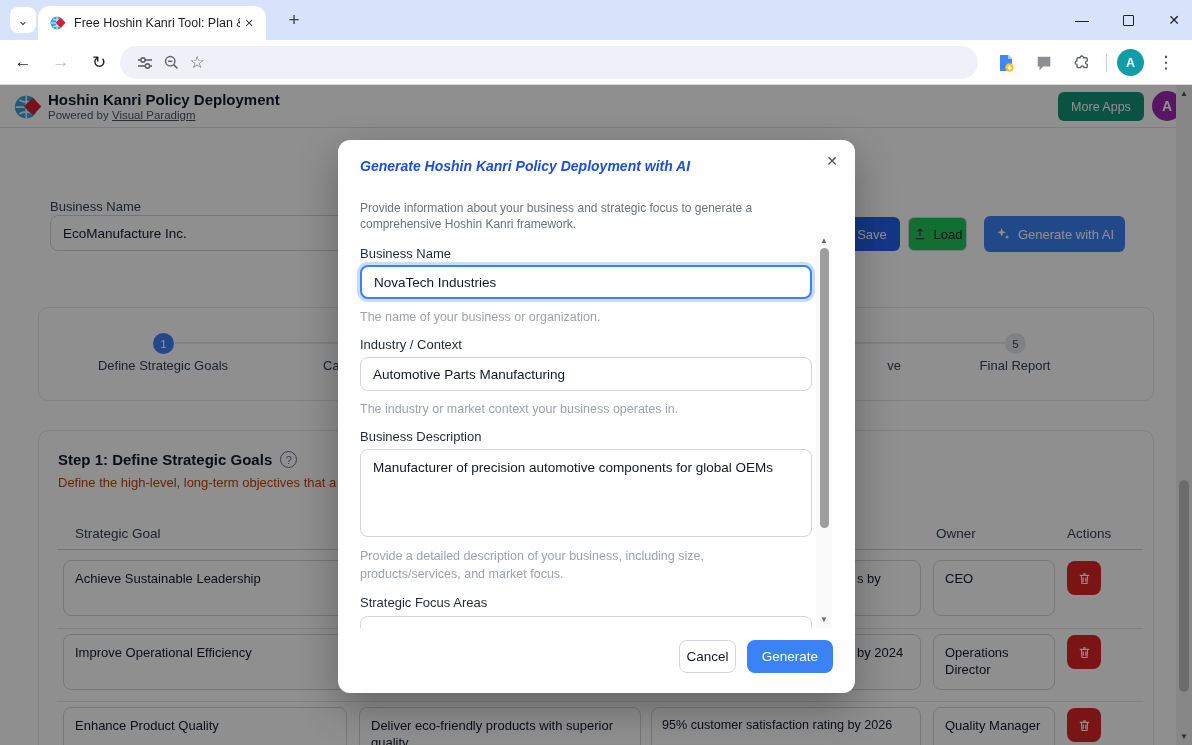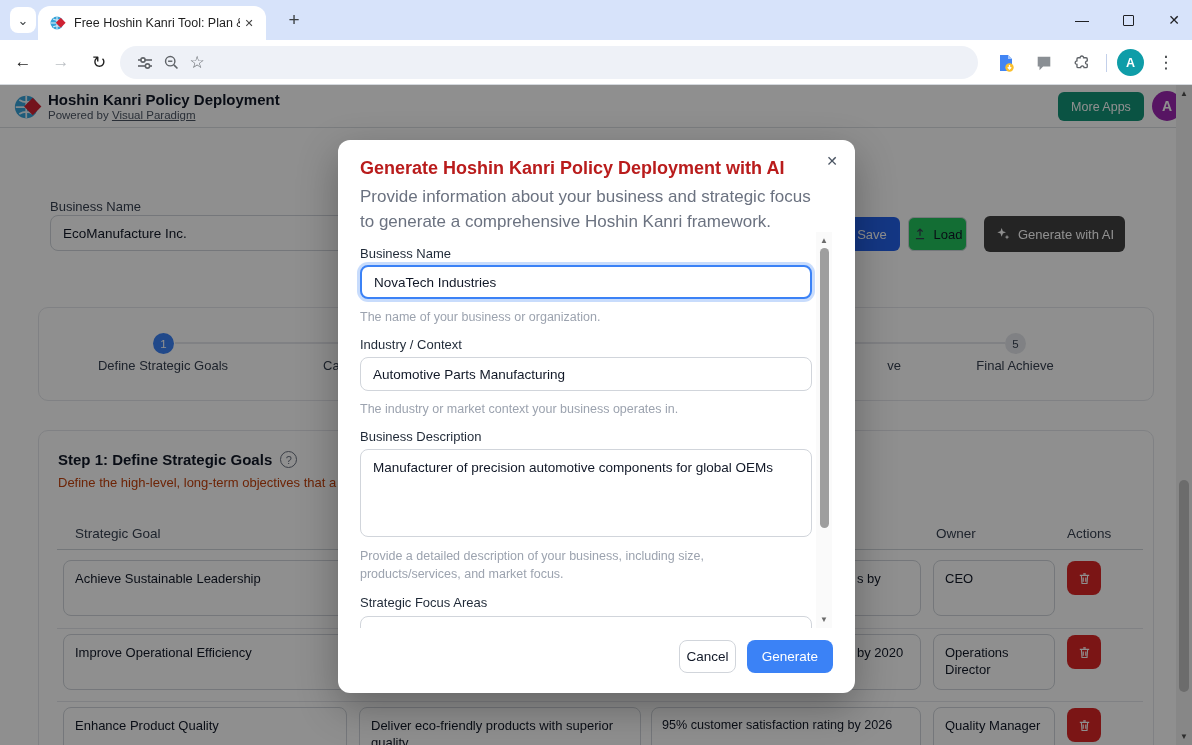--- a/index.html
+++ b/index.html
@@ -49,21 +49,21 @@
   .hdr-avatar { position:absolute; left:1152px; top:6px; width:30px; height:30px; border-radius:50%; background:#9c27b0;
     color:#fff; font-weight:bold; font-size:14px; display:flex; align-items:center; justify-content:center; }
 
   .lbl { font-size:13px; color:#374151; }
   .bn-label { position:absolute; left:50px; top:114px; }
   .bn-input { position:absolute; left:50px; top:130px; width:780px; height:36px; border:1px solid #d1d5db; border-radius:8px;
     padding:0 12px; font-size:13.5px; color:#111827; font-family:inherit; }
   .btn { border-radius:6px; font-size:13px; font-family:inherit; display:flex; align-items:center; justify-content:center; gap:7px; border:none; }
   .save-btn { position:absolute; left:844px; top:132px; width:56px; height:34px; background:#2563eb; color:#fff; }
   .load-btn { position:absolute; left:908px; top:132px; width:59px; height:34px; background:#22c55e; border:1px solid #d1d5db; color:#111827; }
-  .genai-btn { position:absolute; left:984px; top:131px; width:141px; height:36px; background:#404040; color:#fff; }
+  .genai-btn { position:absolute; left:984px; top:131px; width:141px; height:36px; background:#3b82f6; color:#fff; }
 
   .card { position:absolute; background:#fff; border:1px solid #e5e7eb; border-radius:10px; }
   .stepper-card { left:38px; top:222px; width:1116px; height:94px; }
   .step-line { position:absolute; left:136px; top:34px; width:830px; height:2px; background:#e5e7eb; }
   .step-circle { position:absolute; width:21px; height:21px; border-radius:50%; display:flex; align-items:center;
     justify-content:center; font-size:11.5px; }
   .step-circle.active { background:#3b82f6; color:#fff; }
   .step-circle.idle { background:#e5e7eb; color:#374151; }
   .step-label { position:absolute; width:200px; text-align:center; font-size:13px; color:#374151; }
 
@@ -87,22 +87,22 @@
   .page-scroll .thumb { position:absolute; left:3px; width:10px; top:395px; height:212px; background:#c1c1c1; border-radius:6px; }
   .scroll-arrow { position:absolute; left:0; width:16px; text-align:center; font-size:8px; color:#505050; }
 
   .overlay { position:absolute; inset:0; background:rgba(0,0,0,0.44); z-index:5; }
 
   
   .modal { position:absolute; left:338px; top:140px; width:517px; height:553px; background:#fff; border-radius:12px;
     box-shadow:0 14px 40px rgba(0,0,0,0.3); z-index:10; }
   .modal-close { position:absolute; right:14px; top:12px; width:18px; height:18px; display:flex; align-items:center;
     justify-content:center; font-size:14px; color:#4b5563; }
-  .modal-title { position:absolute; left:22px; top:18px; font-size:18px; font-weight:bold; color:#b91c1c; }
-  .modal-sub { position:absolute; left:22px; top:44px; width:452px; font-size:17px; line-height:25px; color:#6b7280; }
+  .modal-title { position:absolute; left:22px; top:18px; font-size:14px; font-weight:bold; color:#1d4ed8;font-style:italic; }
+  .modal-sub { position:absolute; left:22px; top:60px; width:452px; font-size:12px; line-height:16px; color:#6b7280; }
   .modal-body { position:absolute; left:0; top:92px; width:478px; height:396px; overflow:hidden; }
   .fld-label { position:absolute; left:22px; font-size:13px; color:#1f2937; }
   .fld-input { position:absolute; left:22px; width:452px; height:34px; border:1px solid #d1d5db; border-radius:8px;
     padding:0 12px; font-size:13.5px; color:#111827; font-family:inherit; }
   .fld-input.focused { border:2px solid #3b82f6; box-shadow:0 0 0 3px rgba(59,130,246,0.28); }
   .fld-area { position:absolute; left:22px; width:452px; height:88px; border:1px solid #d1d5db; border-radius:8px;
     padding:9px 12px; font-size:13.5px; color:#111827; font-family:inherit; resize:none; line-height:18px; }
   .fld-help { position:absolute; left:22px; width:440px; font-size:12.5px; color:#9ca3af; line-height:18px; }
   .modal-scroll { position:absolute; left:478px; top:92px; width:16px; height:396px; background:#fafafa; }
   .modal-scroll .thumb { position:absolute; left:4px; width:9px; top:16px; height:280px; background:#9e9e9e; border-radius:5px; }
@@ -222,21 +222,21 @@
       <span>Generate with AI</span>
     </button>
 
     <div class="card stepper-card">
       <div class="step-line"></div>
       <div class="step-circle active" style="left:114px;top:25px">1</div>
       <div class="step-label" style="left:24px;top:50px">Define Strategic Goals</div>
       <div class="step-label" style="left:284px;top:50px;width:60px;text-align:left">Cas</div>
       <div class="step-label" style="left:840px;top:50px;width:30px;text-align:center">ve</div>
       <div class="step-circle idle" style="left:966px;top:25px">5</div>
-      <div class="step-label" style="left:876px;top:50px">Final Achieve</div>
+      <div class="step-label" style="left:876px;top:50px">Final Report</div>
     </div>
 
     <div class="card step1-card">
       <div class="step1-heading">
         <span>Step 1: Define Strategic Goals</span>
         <span class="help-circle">?</span>
       </div>
       <div class="step1-desc">Define the high-level, long-term objectives that a</div>
 
       <div class="th" style="left:36px">Strategic Goal</div>
@@ -253,21 +253,21 @@
       <button class="del-btn" style="left:1028px;top:130px">
         <svg width="15" height="15" viewBox="0 0 24 24">
           <path fill="none" stroke="#fff" stroke-width="1.8" d="M4.5 7h15M10 4.5h4M7 7l1 13h8l1-13M10 10.5v6.5M14 10.5v6.5"></path>
           </svg>
       </button>
       <div class="row-div" style="top:197px"></div>
 
       <div class="cellbox" style="left:24px;top:203px;width:284px"><span>Improve Operational Efficiency</span></div>
       <div class="cellbox" style="left:320px;top:203px;width:282px"></div>
       <div class="cellbox" style="left:612px;top:203px;width:270px">
-          <span class="frag">by 2020</span>
+          <span class="frag">by 2024</span>
         </div>
       <div class="cellbox" style="left:894px;top:203px;width:122px"><span>Operations Director</span></div>
       <button class="del-btn" style="left:1028px;top:204px">
         <svg width="15" height="15" viewBox="0 0 24 24">
           <path fill="none" stroke="#fff" stroke-width="1.8" d="M4.5 7h15M10 4.5h4M7 7l1 13h8l1-13M10 10.5v6.5M14 10.5v6.5"></path>
           </svg>
       </button>
       <div class="row-div" style="top:270px"></div>
 
       <div class="cellbox" style="left:24px;top:276px;width:284px"><span>Enhance Product Quality</span></div>

